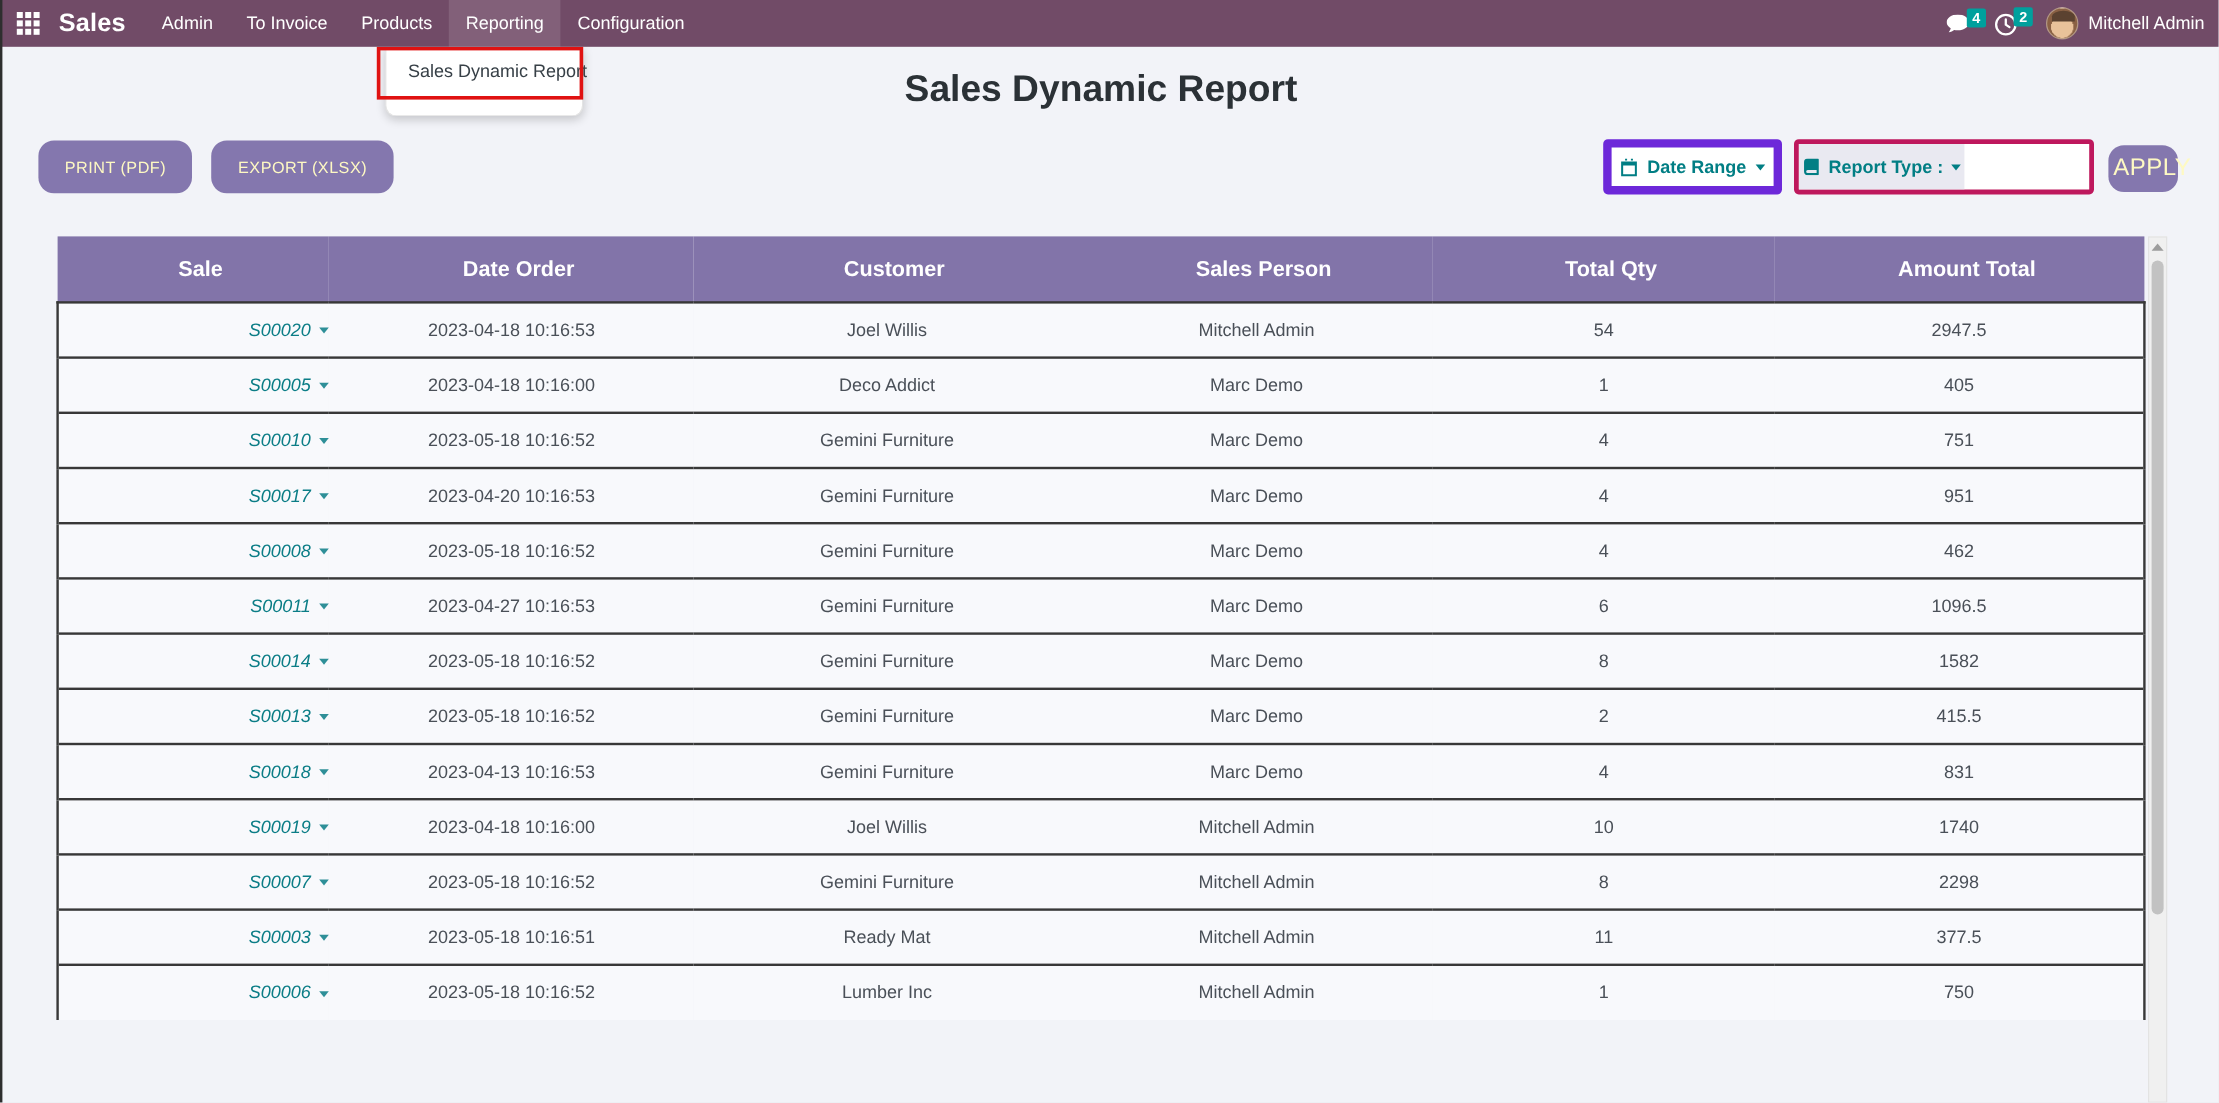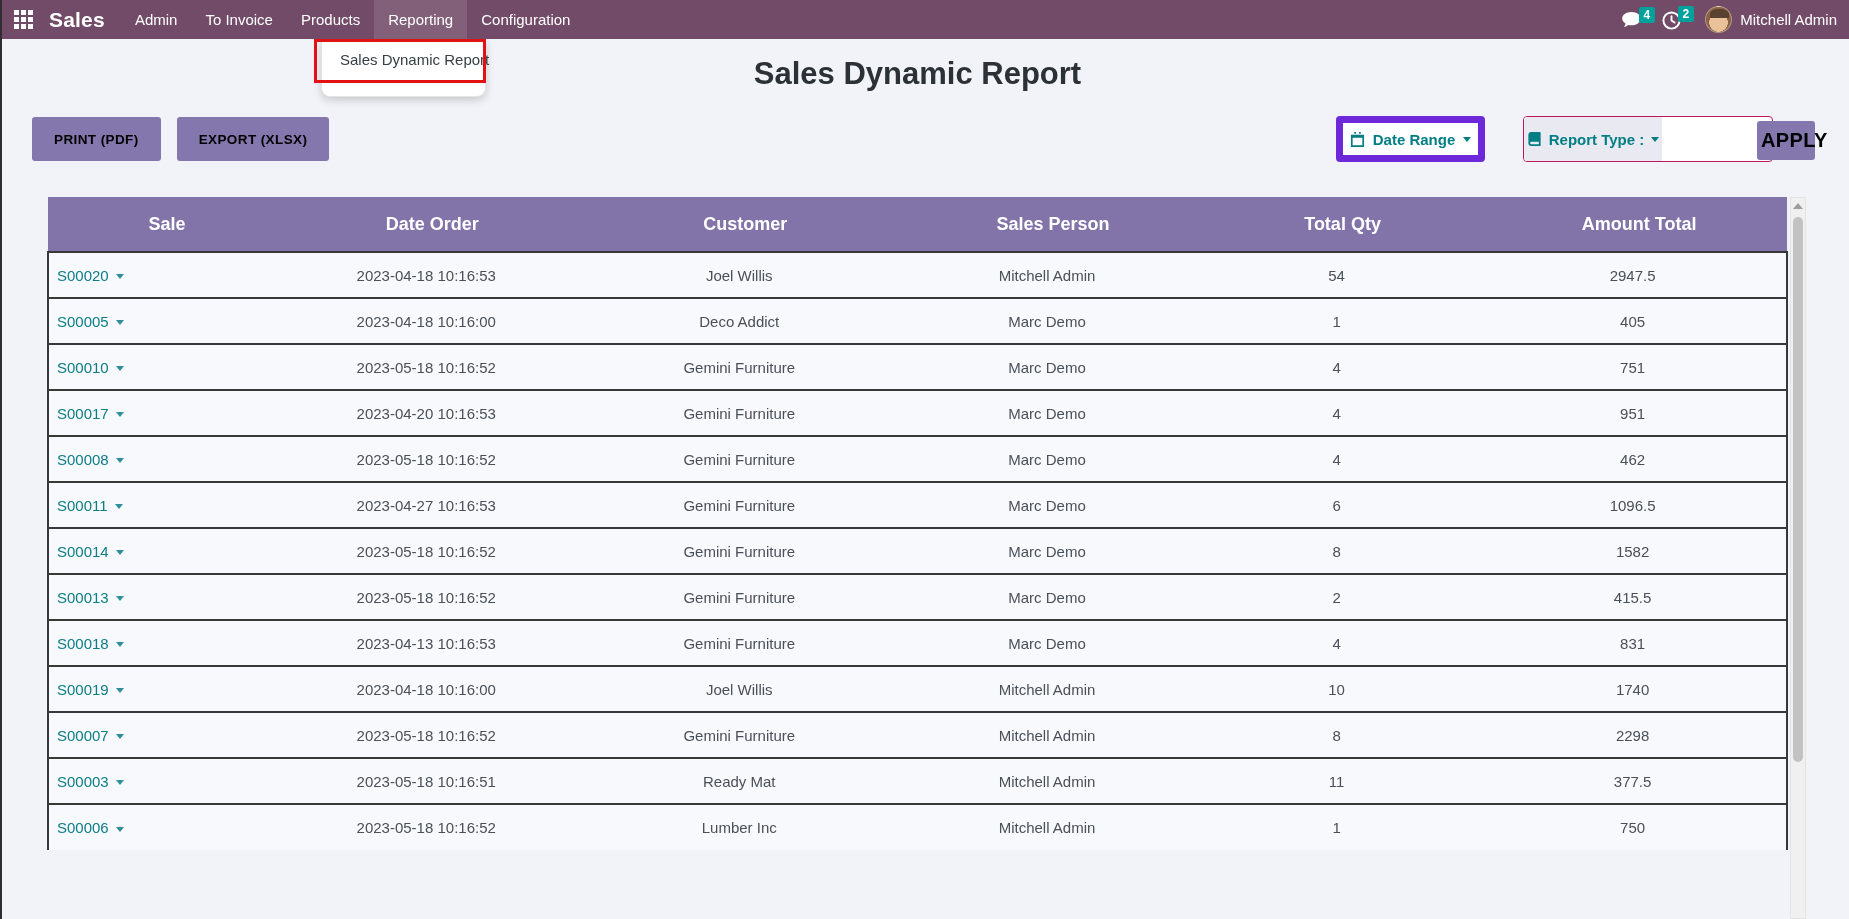--- a/index.html
+++ b/index.html
@@ -42,49 +42,49 @@
                              font-size:15px; color:#374047; cursor:pointer; white-space:nowrap; }
   .red-annotation{ position:absolute; top:39px; left:314px; width:172px; height:44px;
                    border:3px solid #e01212; z-index:16; pointer-events:none; }
 
   
   .page-title{ position:absolute; top:56px; left:47px; width:1741px; text-align:center;
                font-size:31px; font-weight:bold; color:#2b3136; }
 
   
   .toolbar-left{ position:absolute; left:32px; top:117px; display:flex; gap:16px; }
-  .btn-purple{ background:#8477ae; color:#000000; border:none; border-radius:3px;
-               font-family:"Liberation Sans",sans-serif; font-size:13.5px; font-weight:bold;
+  .btn-purple{ background:#8477ae; color:#fef9c3; border:none; border-radius:13px;
+               font-family:"Liberation Sans",sans-serif; font-size:13.5px; font-weight:normal;
                letter-spacing:.4px; height:44px; padding:0 22px; cursor:pointer; }
   .date-range-btn{ position:absolute; left:1336px; top:116px; width:149px; height:46px;
                    background:#fff; border:7px solid #6d28d9; border-radius:4px;
                    display:flex; align-items:center; justify-content:center; gap:8px;
                    color:#017e84; font-size:15px; font-weight:bold; cursor:pointer; }
   .report-type-wrap{ position:absolute; left:1495px; top:116px; width:250px; height:46px;
-                     background:#fff; border:1px solid #be185d; border-radius:4px;
-                     display:flex; overflow:hidden;margin-left:28px; }
+                     background:#fff; border:4px solid #be185d; border-radius:4px;
+                     display:flex; overflow:hidden; }
   .report-type-btn{ width:138px; height:100%; background:#e9e9f1; border:none;
                     display:flex; align-items:center; justify-content:center; gap:7px;
                     color:#017e84; font-size:15px; font-weight:bold;
                     font-family:"Liberation Sans",sans-serif; cursor:pointer; }
   .apply-btn{ position:absolute; left:1757px; top:121px; width:58px; height:39px;
               padding:4px; font-size:20px; }
   .caret{ display:inline-block; width:0; height:0; border-left:4px solid transparent;
           border-right:4px solid transparent; border-top:5px solid currentColor;
           vertical-align:middle; }
 
   
   .report-table{ position:absolute; left:47px; top:197px; width:1741px;
                  border-collapse:collapse; table-layout:fixed; }
   .report-table thead th{ background:#8274a9; color:#fff; font-size:18px; font-weight:bold;
                           height:55px; text-align:center;padding-left:12px; }
   .report-table tbody td{ background:#f8f9fc; height:46px; font-size:15px; color:#4a5058;
                           text-align:center; border-top:2px solid #383838; }
-  .report-table tbody td:first-child{ border-left:2px solid #383838; text-align:left;
-                                      padding-left:8px; }
+  .report-table tbody td:first-child{ border-left:2px solid #383838; text-align:right;
+                                      padding-left:8px;font-style:italic; }
   .report-table tbody td:last-child{ border-right:2px solid #383838; }
   .sale-link{ color:#0b7d86; text-decoration:none; cursor:pointer; }
   .sale-caret{ margin-left:7px; color:#0b7d86; opacity:.85; cursor:pointer; }
 
   
   .fake-scrollbar{ position:absolute; left:1790px; top:197px; width:16px; height:722px;
                    background:#f0f0f0; border:1px solid #e3e3e3; z-index:10; }
   .sb-arrow-up{ width:100%; height:16px; display:flex; align-items:center; justify-content:center; cursor:pointer; }
   .sb-arrow-up i{ display:block; width:0; height:0; border-left:5px solid transparent;
                   border-right:5px solid transparent; border-bottom:6px solid #9d9d9d; }

